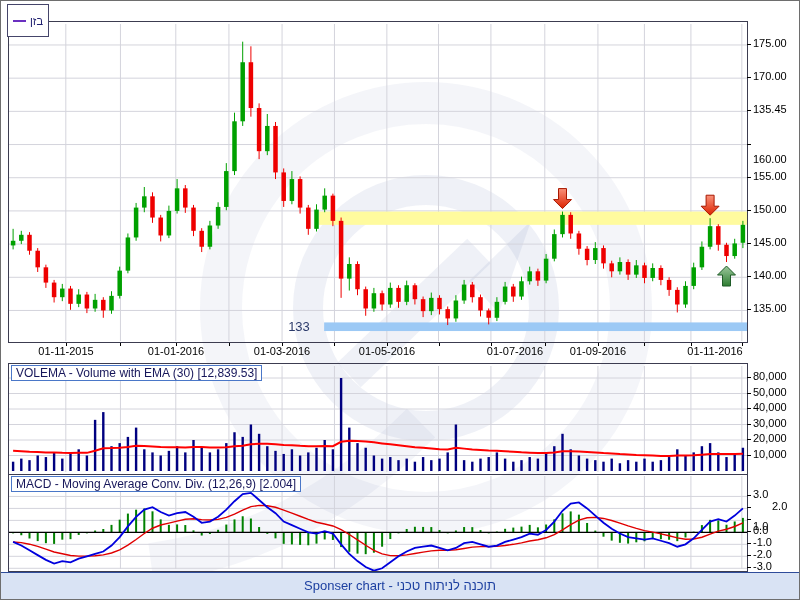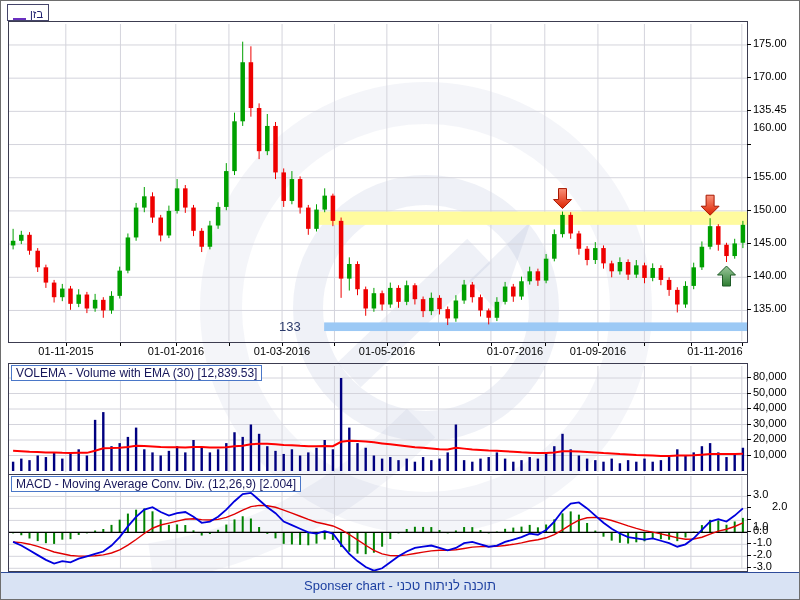--- a/index.html
+++ b/index.html
@@ -1,35 +1,35 @@
 <!DOCTYPE html>
 <html><head>
 <meta charset="utf-8">
 <style>
   html,body{margin:0;padding:0;background:#fff;}
   #win{position:relative;width:800px;height:600px;background:#fff;border:1px solid #6e6e6e;
        box-sizing:border-box;font-family:"Liberation Sans","DejaVu Sans",sans-serif;overflow:hidden;}
   .abs{position:absolute;}
   #legend-chip{left:6px;top:3px;height:15px;border:1px solid #45456a;background:#fff;
-       display:flex;align-items:flex-end;gap:4px;padding:0 5px;font-size:11px;color:#202070;z-index:5;}
+       display:flex;align-items:center;gap:4px;padding:8px 5px;font-size:11px;color:#202070;z-index:5;}
   #legend-dash{width:13px;height:2px;background:#6a30c0;display:inline-block;}
   #info-bar{left:5px;top:20px;height:15px;border:1px solid #4a77c8;background:#fff;
        font-size:12px;color:#10103c;padding:0 5px;line-height:15px;z-index:5;white-space:nowrap;}
   .panel{border:1px solid #3c3c50;box-sizing:border-box;background:transparent;z-index:2;}
   #price-panel{left:7px;top:20px;width:740px;height:322px;}
   #volume-panel{left:7px;top:362px;width:740px;height:112px;}
   #macd-panel{left:7px;top:473px;width:740px;height:98px;}
   .title-chip{position:absolute;left:2px;top:1px;border:1px solid #4a77c8;background:#fff;
        font-size:12px;color:#16165a;padding:0 4px;line-height:14px;z-index:4;white-space:nowrap;}
   svg{position:absolute;left:0;top:0;}
   .ylab{position:absolute;font-size:11px;color:#000;z-index:3;}
   .ytick{position:absolute;width:4px;height:1px;background:#000;z-index:3;}
   .xlab{position:absolute;font-size:11px;color:#000;transform:translateX(-50%);z-index:3;}
   .xtick{position:absolute;width:1px;height:3px;background:#000;z-index:3;}
-  #support-label{left:278px;top:318px;width:40px;text-align:left;font-size:13px;color:#2b3a6b;z-index:4;}
+  #support-label{left:278px;top:318px;width:40px;text-align:center;font-size:13px;color:#2b3a6b;z-index:4;}
   #footer{left:0;bottom:0;width:100%;height:26px;background:#d9e3f4;border-top:1px solid #2e4c9a;
        text-align:center;font-size:13px;color:#1c3fa0;line-height:26px;z-index:5;}
   #watermark{z-index:1;left:0;top:22px;}
 </style>
 </head>
 <body>
 
 <div id="win">
   <div class="abs" id="legend-chip">
     <span id="legend-dash"></span>
@@ -526,21 +526,21 @@
   <div class="abs" id="footer">
     <span>Sponser chart - תוכנה לניתוח טכני</span>
   </div>
 <div class="ytick" style="left: 746px; top: 43px;"></div>
     <div class="ylab" style="left: 752px; top: 36px;">175.00</div>
     <div class="ytick" style="left: 746px; top: 76px;"></div>
     <div class="ylab" style="left: 752px; top: 69px;">170.00</div>
     <div class="ytick" style="left: 746px; top: 109px;"></div>
     <div class="ylab" style="left: 752px; top: 102px;">135.45</div>
     <div class="ytick" style="left: 746px; top: 143px;"></div>
-    <div class="ylab" style="left: 752px; top: 120px;">160.00</div>
+    <div class="ylab" style="left: 752px; top: 152px;">160.00</div>
     <div class="ytick" style="left: 746px; top: 176px;"></div>
     <div class="ylab" style="left: 752px; top: 169px;">155.00</div>
     <div class="ytick" style="left: 746px; top: 209px;"></div>
     <div class="ylab" style="left: 752px; top: 202px;">150.00</div>
     <div class="ytick" style="left: 746px; top: 242px;"></div>
     <div class="ylab" style="left: 752px; top: 235px;">145.00</div>
     <div class="ytick" style="left: 746px; top: 275px;"></div>
     <div class="ylab" style="left: 752px; top: 268px;">140.00</div>
     <div class="ytick" style="left: 746px; top: 308px;"></div>
     <div class="ylab" style="left: 752px; top: 301px;">135.00</div>

